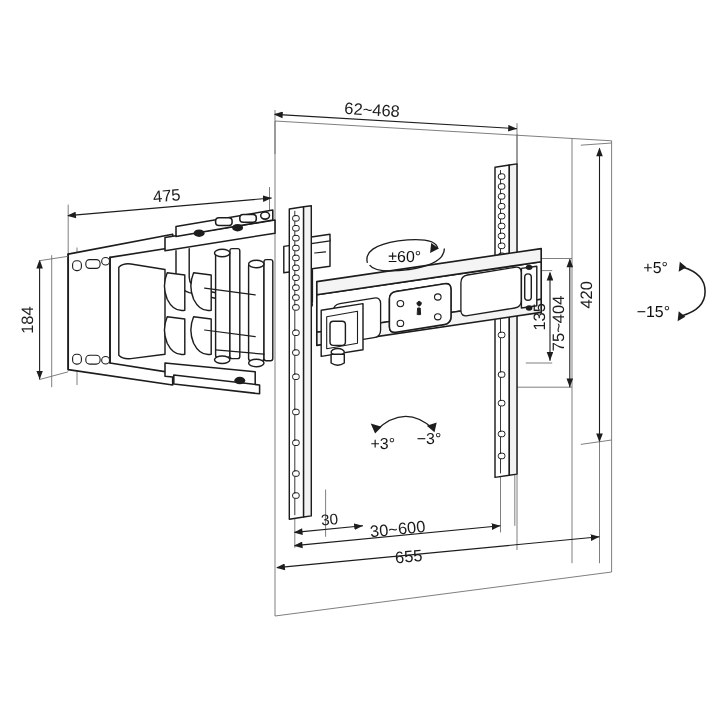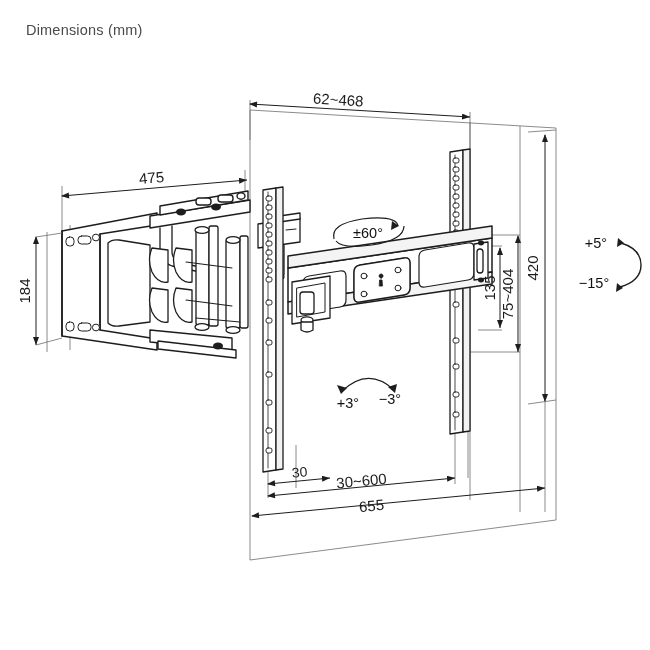--- a/index.html
+++ b/index.html
@@ -51,21 +51,20 @@
     font-family: "Liberation Sans", sans-serif;
     font-size: 14.5px;
     fill: #111111;
   }
 </style>
 </head>
 <body>
 
 <div id="page">
 
-  <div id="title">Dimensions (mm)</div>
 
   <svg id="drawing" viewBox="0 0 650 650">
 
     <defs>
       <marker id="ar" markerWidth="9" markerHeight="9" refX="8" refY="3" orient="auto">
         <path d="M0,0 L8,3 L0,6 z" fill="#1d1d1d"></path>
       </marker>
       <marker id="al" markerWidth="9" markerHeight="9" refX="1" refY="3" orient="auto">
         <path d="M8,0 L0,3 L8,6 z" fill="#1d1d1d"></path>
       </marker>

